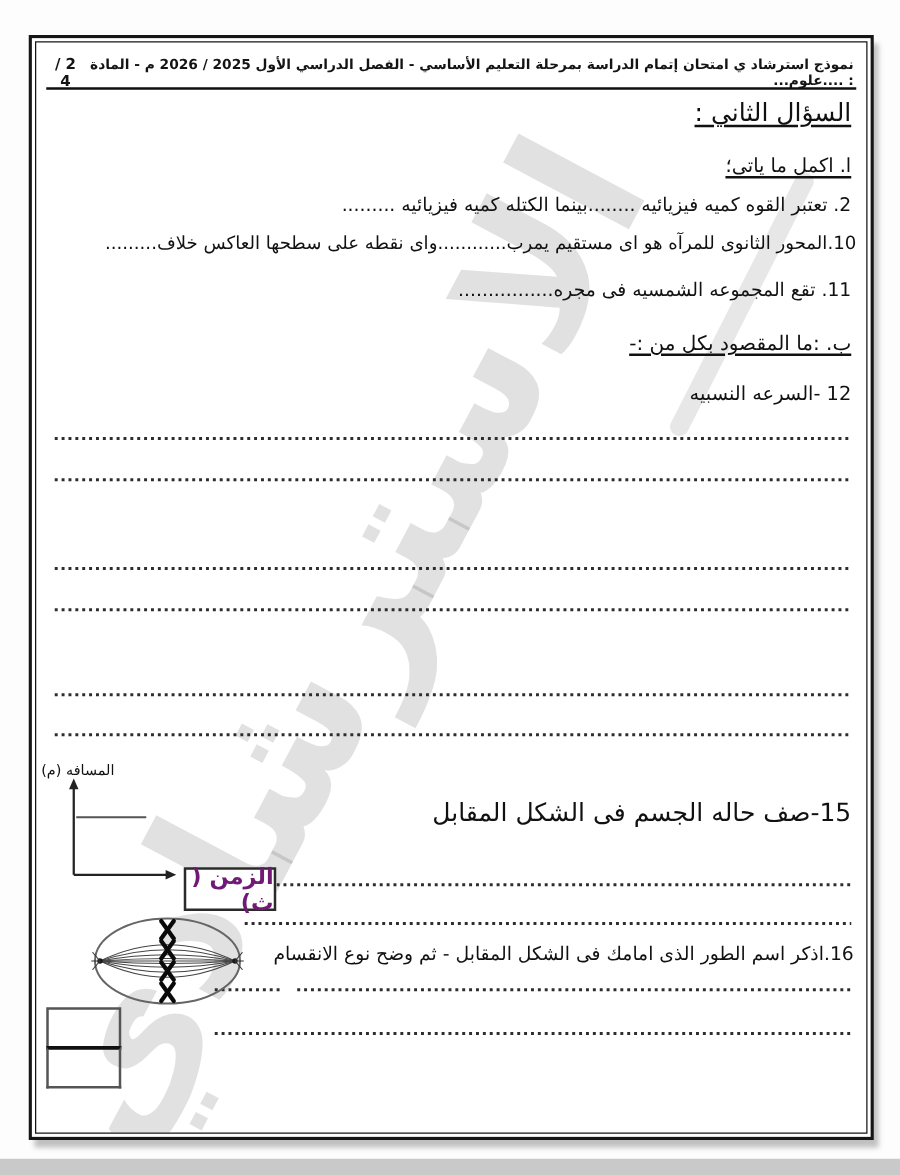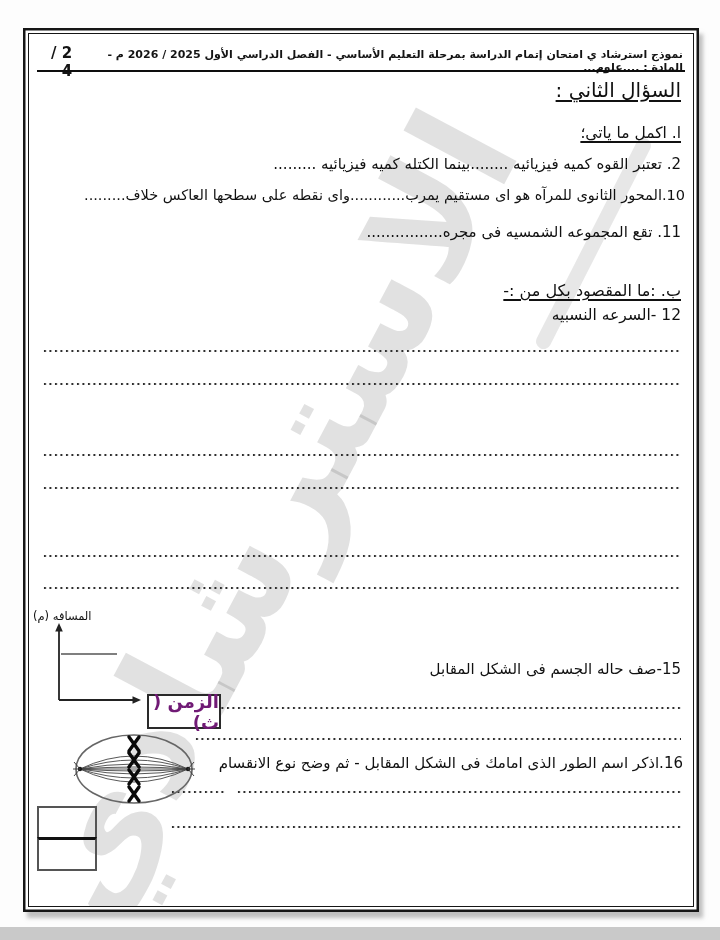--- a/index.html
+++ b/index.html
@@ -24,21 +24,21 @@
   .wm-stroke{left:557px;top:92px;width:15px;height:235px;border-radius:10px;
     background:rgba(70,70,70,.13);transform:rotate(27deg);}
 
   
   .t{position:absolute;z-index:2;font-weight:400;color:#111;white-space:nowrap;text-align:right;}
   .u{text-decoration:underline;text-decoration-thickness:1.6px;text-underline-offset:3px;}
 
   .header-row{position:absolute;z-index:2;top:10px;right:10px;left:10px;
     display:flex;justify-content:space-between;align-items:baseline;font-weight:700;color:#141414;}
   .h-title{font-size:11px;}
-  .h-page{font-size:15px;}
+  .h-page{font-size:12px;text-align:center;}
   .rule{position:absolute;z-index:2;top:36px;right:8px;left:8px;height:0;border-top:2.5px solid #0e0e0e;}
 
   .dots{position:absolute;z-index:2;height:4px;background-repeat:repeat-x;
     background-image:radial-gradient(circle at 2px 2px,#2d2d2d 1.15px,transparent 1.35px);
     background-size:5.5px 4px;}
   .dotrow{position:absolute;z-index:2;display:flex;column-gap:12px;}
   .dseg{height:4px;background-repeat:repeat-x;
     background-image:radial-gradient(circle at 2px 2px,#2d2d2d 1.15px,transparent 1.35px);
     background-size:5.5px 4px;}
   .dseg-long{flex:1;}
@@ -68,33 +68,33 @@
   </div>
   <div class="rule"></div>
 
   <div class="t u" style="top:44px;right:12px;font-size:20px;">السؤال الثاني :</div>
 
   <div class="t u" style="top:90px;right:12px;font-size:15.5px;">ا. اكمل ما ياتى؛</div>
   <div class="t" style="top:121px;right:12px;font-size:15px;">2. تعتبر القوه كميه فيزيائيه ........بينما الكتله كميه فيزيائيه .........</div>
   <div class="t" style="top:153px;right:8px;font-size:14.5px;">10.المحور الثانوى للمرآه هو اى مستقيم يمرب............واى نقطه على سطحها العاكس خلاف.........</div>
   <div class="t" style="top:189px;right:12px;font-size:15px;">11. تقع المجموعه الشمسيه فى مجره................</div>
 
-  <div class="t u" style="top:247px;right:12px;font-size:16px;">ب. :ما المقصود بكل من :-</div>
+  <div class="t u" style="top:231px;right:12px;font-size:16px;">ب. :ما المقصود بكل من :-</div>
 
   <div class="t" style="top:272px;right:12px;font-size:15.5px;">12 -السرعه النسبيه</div>
   <div class="dots" style="top:315px;right:12px;left:14px;"></div>
   <div class="dots" style="top:348px;right:12px;left:14px;"></div>
 
   <div class="dots" style="top:419px;right:12px;left:14px;"></div>
   <div class="dots" style="top:452px;right:12px;left:14px;"></div>
 
   <div class="dots" style="top:520px;right:12px;left:14px;"></div>
   <div class="dots" style="top:552px;right:12px;left:14px;"></div>
 
-  <div class="t" style="top:626px;right:12px;font-size:15px;">15-صف حاله الجسم فى الشكل المقابل</div>
+  <div class="t" style="top:604px;right:12px;font-size:20px;">15-صف حاله الجسم فى الشكل المقابل</div>
   <div class="dots" style="top:672px;right:12px;left:186px;"></div>
   <div class="dots" style="top:703px;right:12px;left:166px;"></div>
 
   <div class="t" style="top:720px;right:10px;font-size:15px;">16.اذكر اسم الطور الذى امامك فى الشكل المقابل - ثم وضح نوع الانقسام</div>
   <div class="dotrow" style="top:756px;right:12px;left:142px;">
     <div class="dseg dseg-long"></div>
     <div class="dseg dseg-short"></div>
   </div>
   <div class="dots" style="top:791px;right:12px;left:142px;"></div>
 

